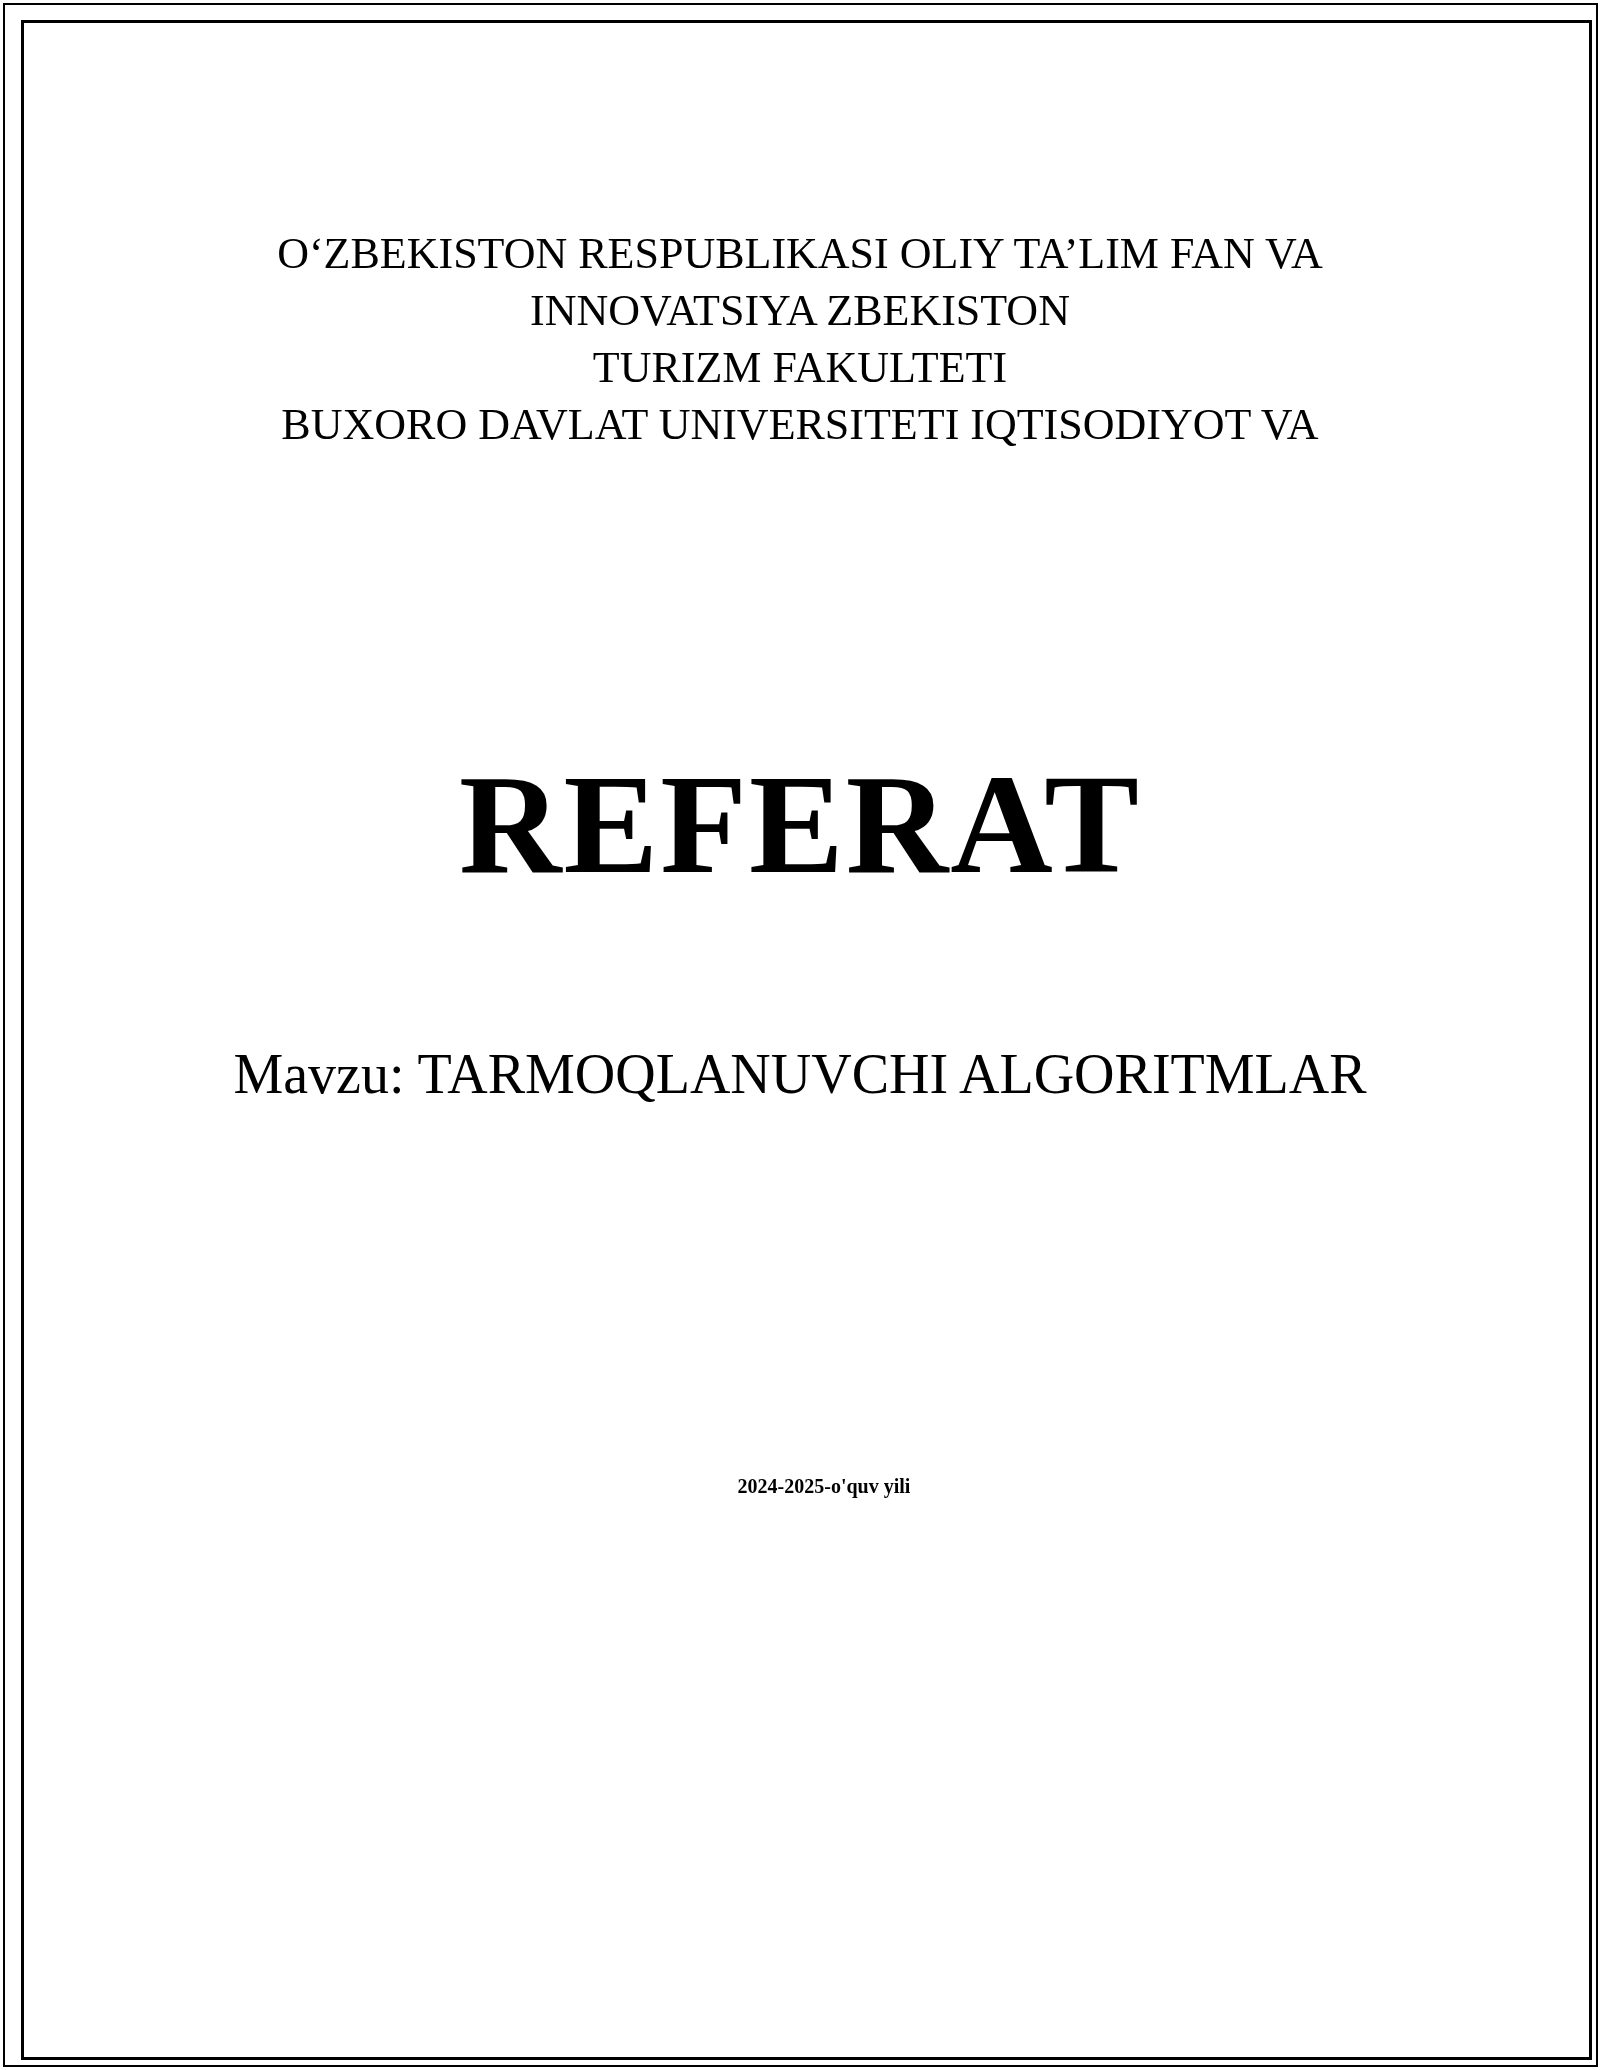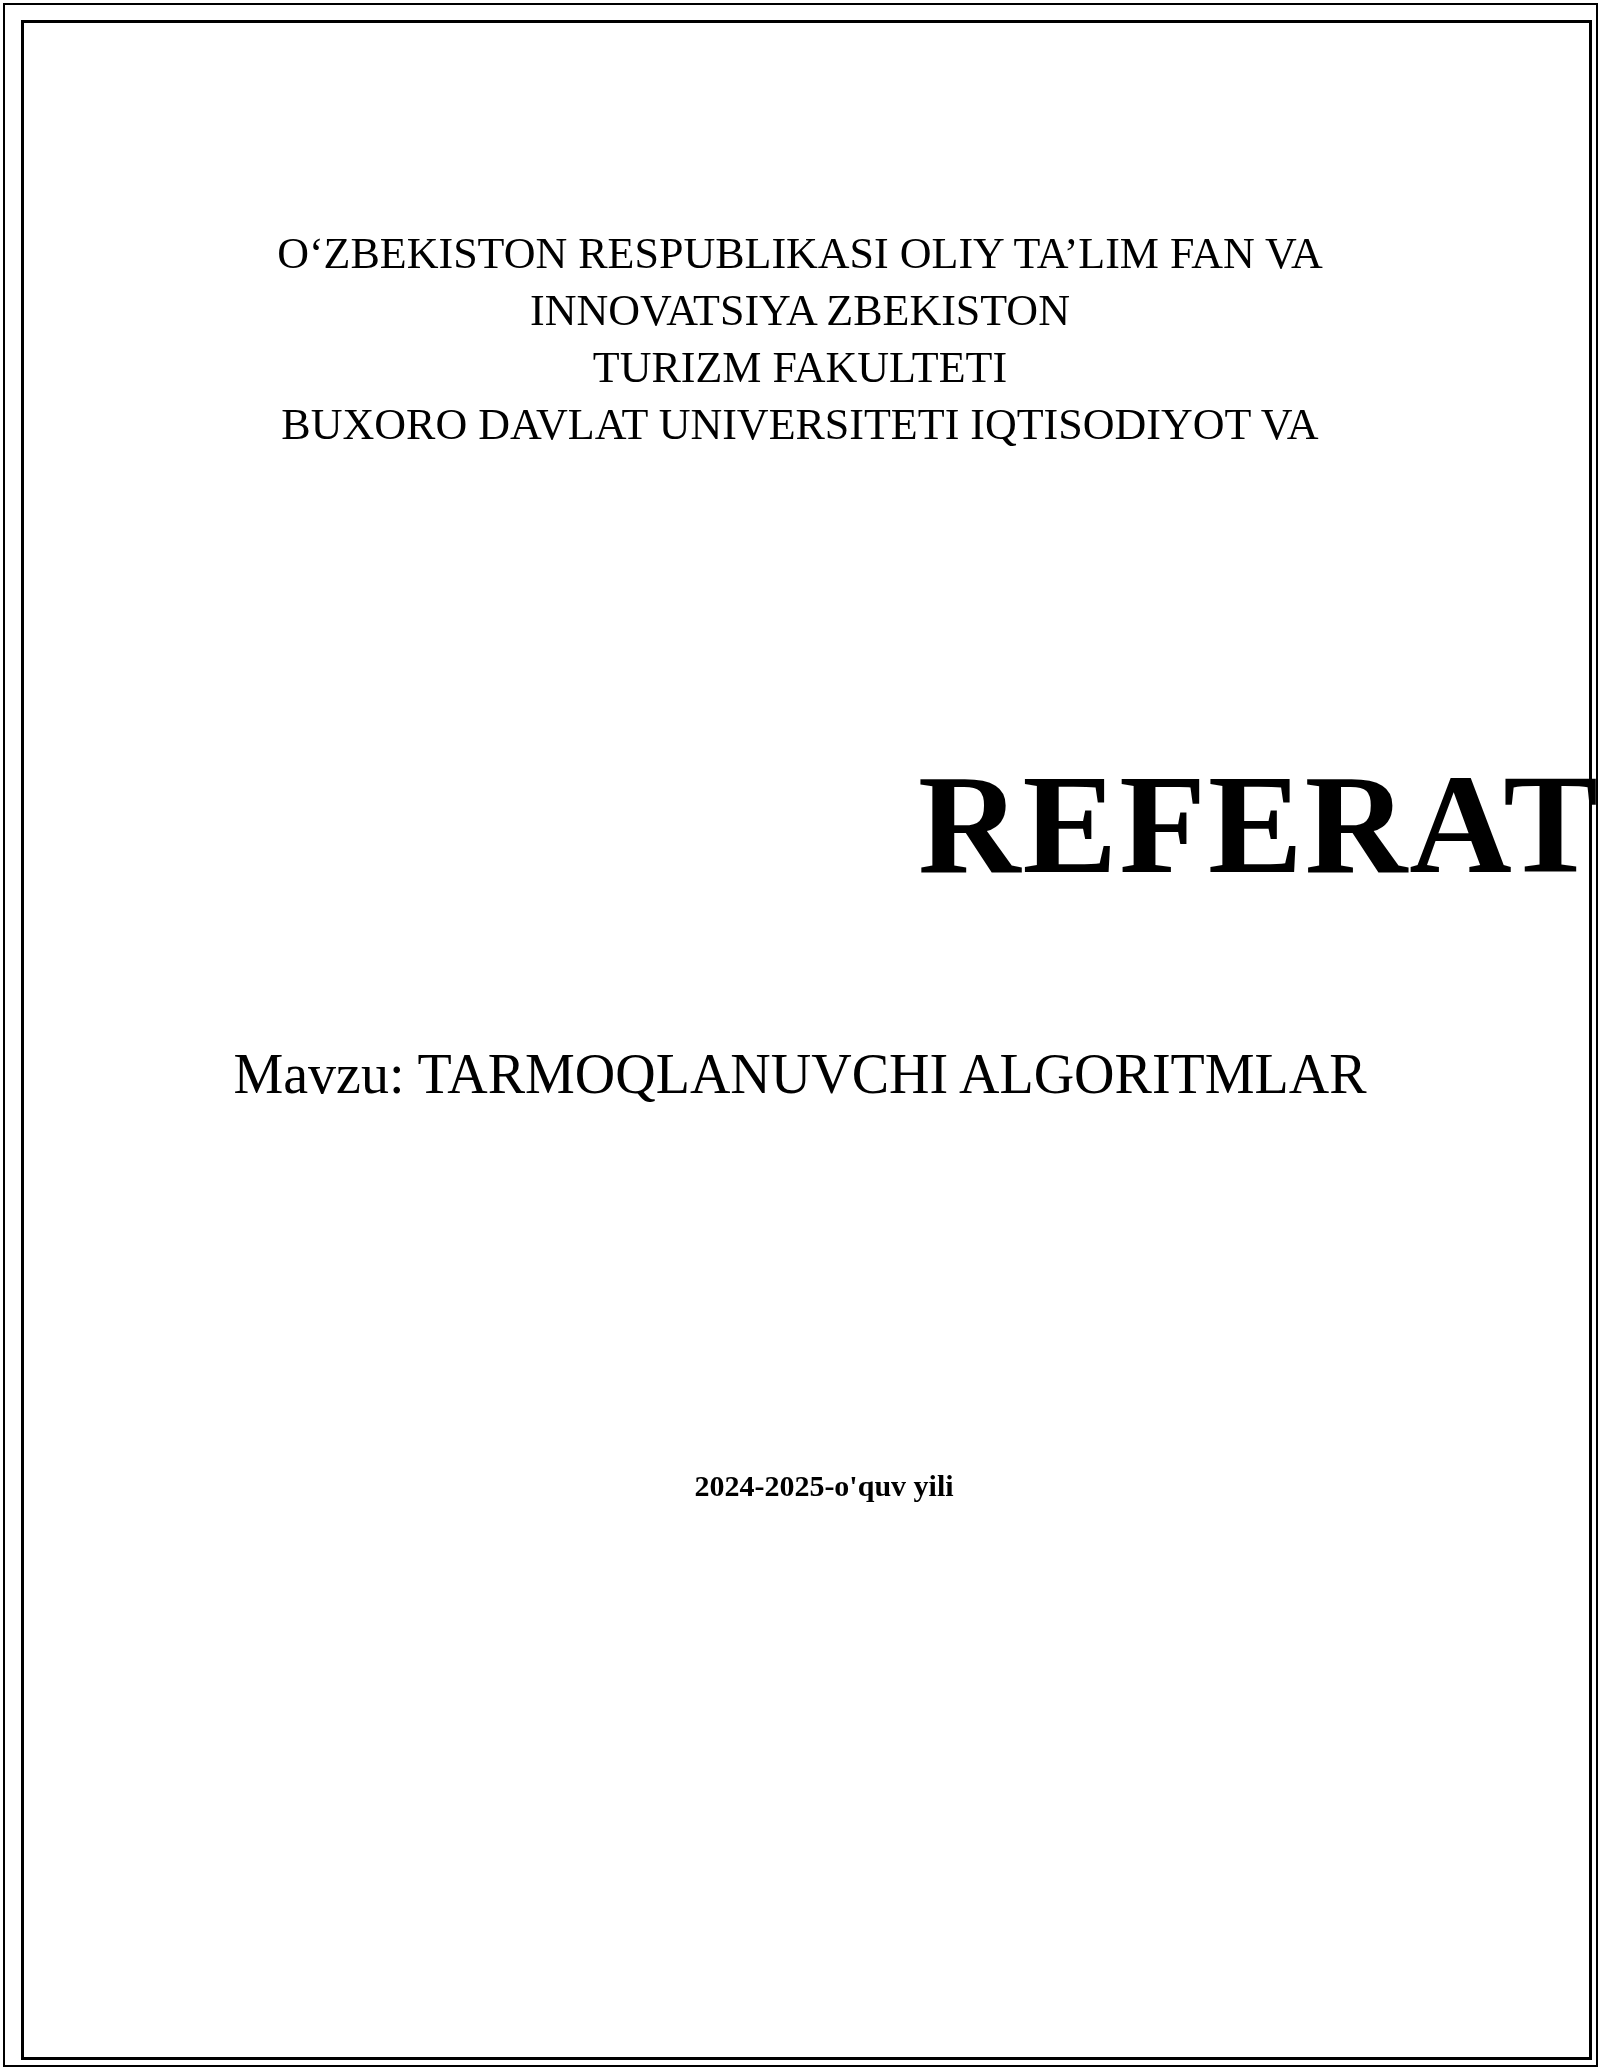--- a/index.html
+++ b/index.html
@@ -42,31 +42,30 @@
   }
   .header-line {
     white-space: nowrap;
   }
   .main-title {
     margin-top: 296px;
     font-size: 142px;
     line-height: 150px;
     font-weight: bold;
     letter-spacing: 2px;
-    text-align: right;
   }
   .topic-line {
     margin-top: 147px;
     font-size: 56px;
     line-height: 57px;
     font-weight: normal;
   }
   .year-line {
     margin-top: 364px;
-    font-size: 30px;
+    font-size: 20px;
     line-height: 38px;
     font-weight: bold;
     margin-left: 48px;
   }
 </style>
 </head>
 <body>
 
 <div class="page">
   <div class="border-outer"></div>

